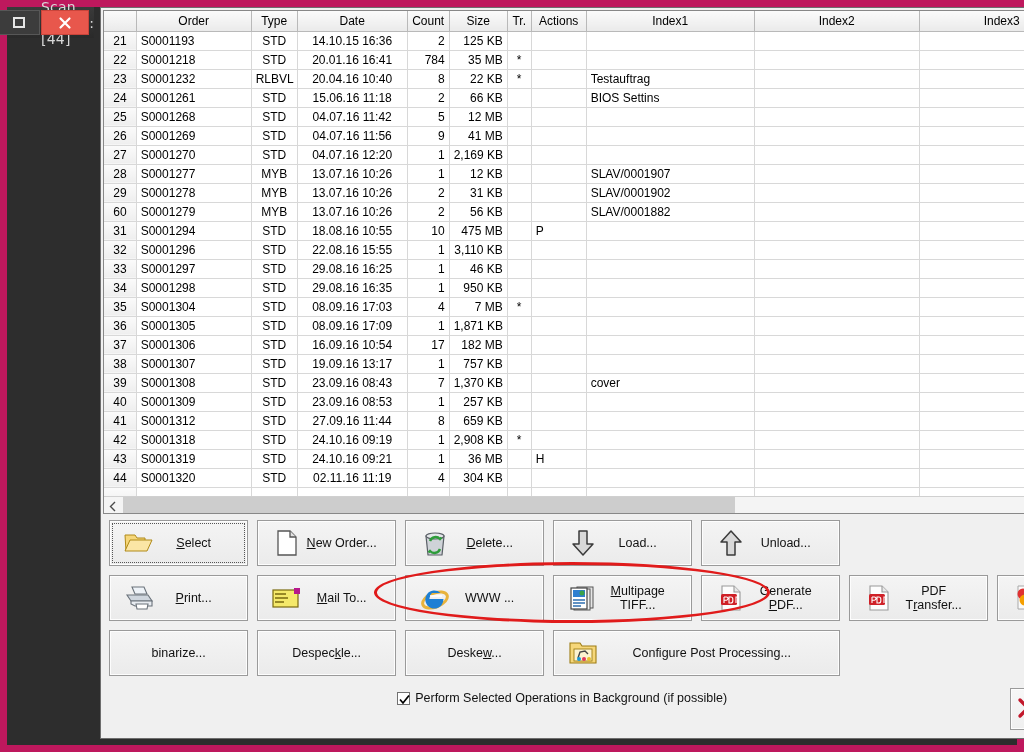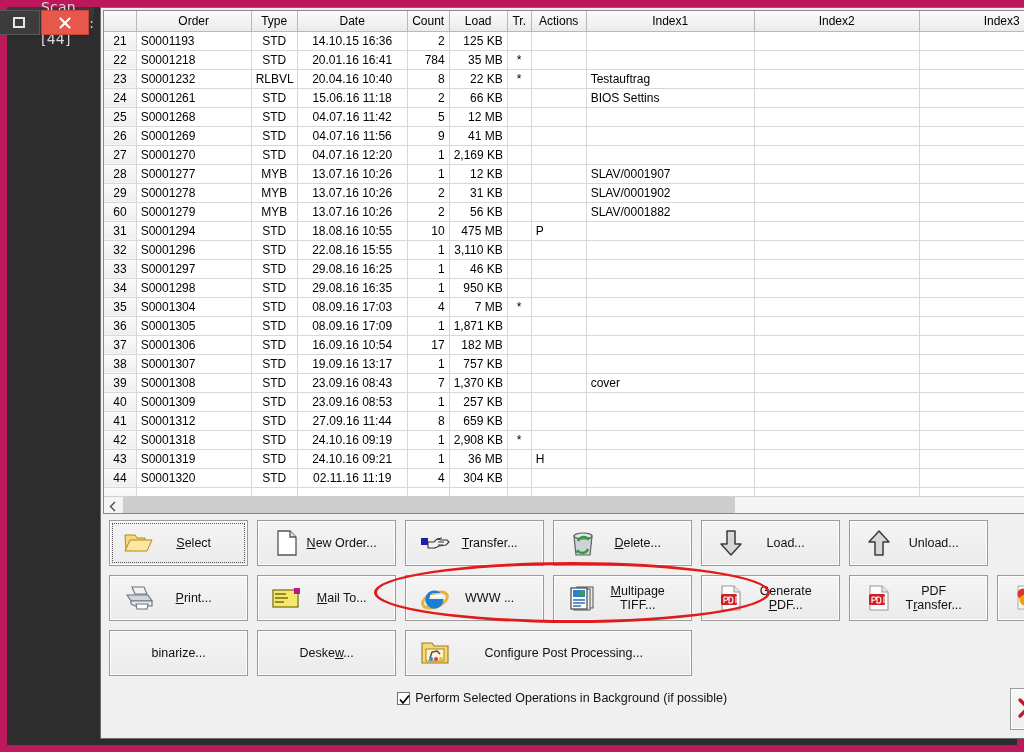--- a/index.html
+++ b/index.html
@@ -216,21 +216,21 @@
                 <col class="col-i3">
                 <col class="col-i4">
             </colgroup>
             <thead>
               <tr>
                 <th class="rowhdr"></th>
                 <th>Order</th>
                 <th>Type</th>
                 <th>Date</th>
                 <th>Count</th>
-                <th>Load</th>
+                <th>Size</th>
                 <th>Tr.</th>
                 <th>Actions</th>
                 <th>Index1</th>
                 <th>Index2</th>
                 <th>Index3</th>
                 <th>In</th>
               </tr>
             </thead>
             <tbody id="grid-body">
                 <tr>
@@ -637,30 +637,20 @@
             <span class="bico">
               <svg class="smooth" width="22" height="26" viewBox="0 0 22 26">
                 <path d="M2 1 h12 l6 6 v18 H2 Z" fill="#ffffff" stroke="#555" stroke-width="1.3"></path>
                 <path d="M14 1 v6 h6" fill="#e2e2e2" stroke="#555" stroke-width="1.3"></path>
               </svg>
             </span>
             <span class="blabel"><u>N</u>ew Order...</span>
           </div>
           <div class="xbtn">
             <span class="bico">
-              <svg class="smooth" width="30" height="20" viewBox="0 0 30 20">
-                <rect x="1" y="5" width="7" height="7" fill="#1c1cae"></rect>
-                <path d="M8 9 h6 l3-3 4 1 6 0 2 2 -3 3 -7 1 -4 2 -7 0 Z" fill="#f3f3f3" stroke="#333" stroke-width="1.1"></path>
-                <path d="M17 6 l5-1 M18 9 l6 0 M18 12 l5 0" stroke="#333" stroke-width="1"></path>
-              </svg>
-            </span>
-            <span class="blabel"><u>T</u>ransfer...</span>
-          </div>
-          <div class="xbtn">
-            <span class="bico">
               <svg class="smooth" width="26" height="27" viewBox="0 0 26 27">
                 <path d="M4 6 h18 l-2 19 H6 Z" fill="#cfd3d8" stroke="#5a5f66" stroke-width="1.2"></path>
                 <ellipse cx="13" cy="6" rx="9" ry="3" fill="#e4e7ea" stroke="#5a5f66" stroke-width="1.2"></ellipse>
                 <path d="M8 11 a6 6 0 0 1 10 -2 l1.5 -1.5 M18 19 a6 6 0 0 1 -10 2 l-1.5 1.5" fill="none" stroke="#2e9c3a" stroke-width="2.4"></path>
               </svg>
             </span>
             <span class="blabel"><u>D</u>elete...</span>
           </div>
           <div class="xbtn">
             <span class="bico">
@@ -755,20 +745,23 @@
                 <circle cx="12" cy="16" r="5.5" fill="#f59f00"></circle>
                 <circle cx="20" cy="20" r="5.5" fill="#7048e8"></circle>
               </svg>
             </span>
             <span class="blabel">JPEG 2000 ...</span>
           </div>
         </div>
       <div class="btnrow" id="btnrow3">
           <div class="xbtn noicon">
             <span class="blabel">binarize...</span>
+          </div>
+          <div class="xbtn noicon">
+            <span class="blabel">Despec<u>k</u>le...</span>
           </div>
           <div class="xbtn noicon">
             <span class="blabel">Deske<u>w</u>...</span>
           </div>
           <div class="xbtn wide">
             <span class="bico">
               <svg class="smooth" width="30" height="26" viewBox="0 0 30 26">
                 <path d="M2 3 h10 l2 3 h14 v17 H2 Z" fill="#f6d77a" stroke="#9d7d14" stroke-width="1.1"></path>
                 <rect x="6" y="9" width="18" height="12" fill="#fdf3cf" stroke="#9d7d14" stroke-width="0.9"></rect>
                 <path d="M10 18 l2 -6 5 -1 3 3" fill="none" stroke="#444" stroke-width="1.4"></path>

